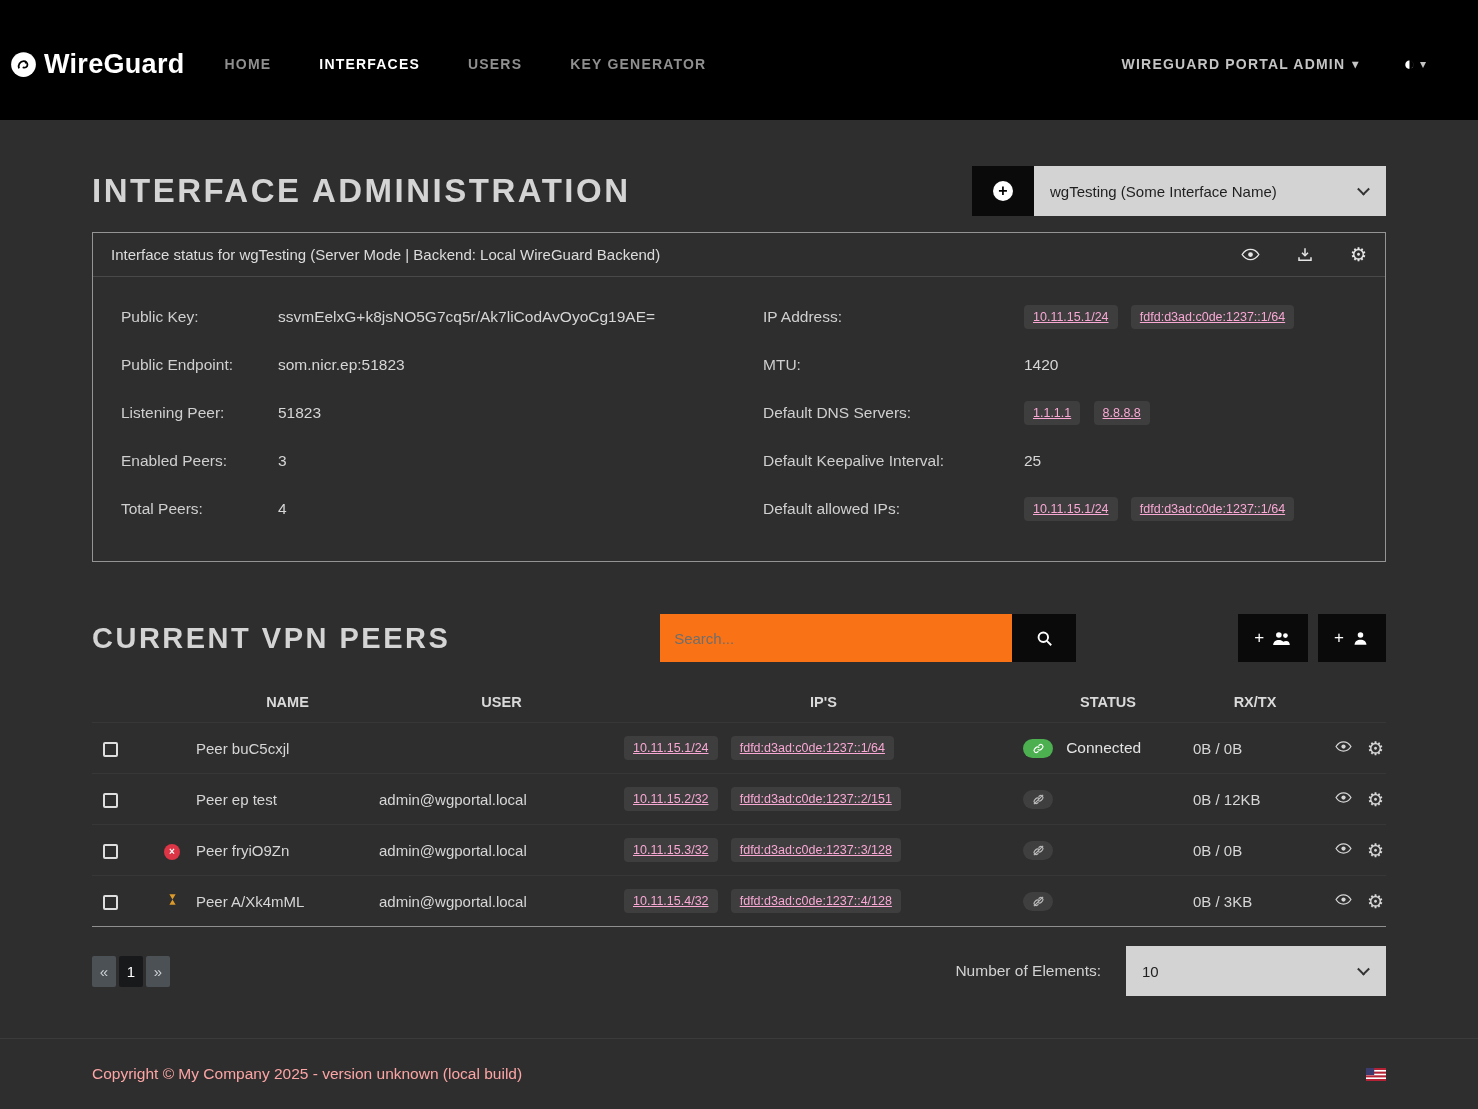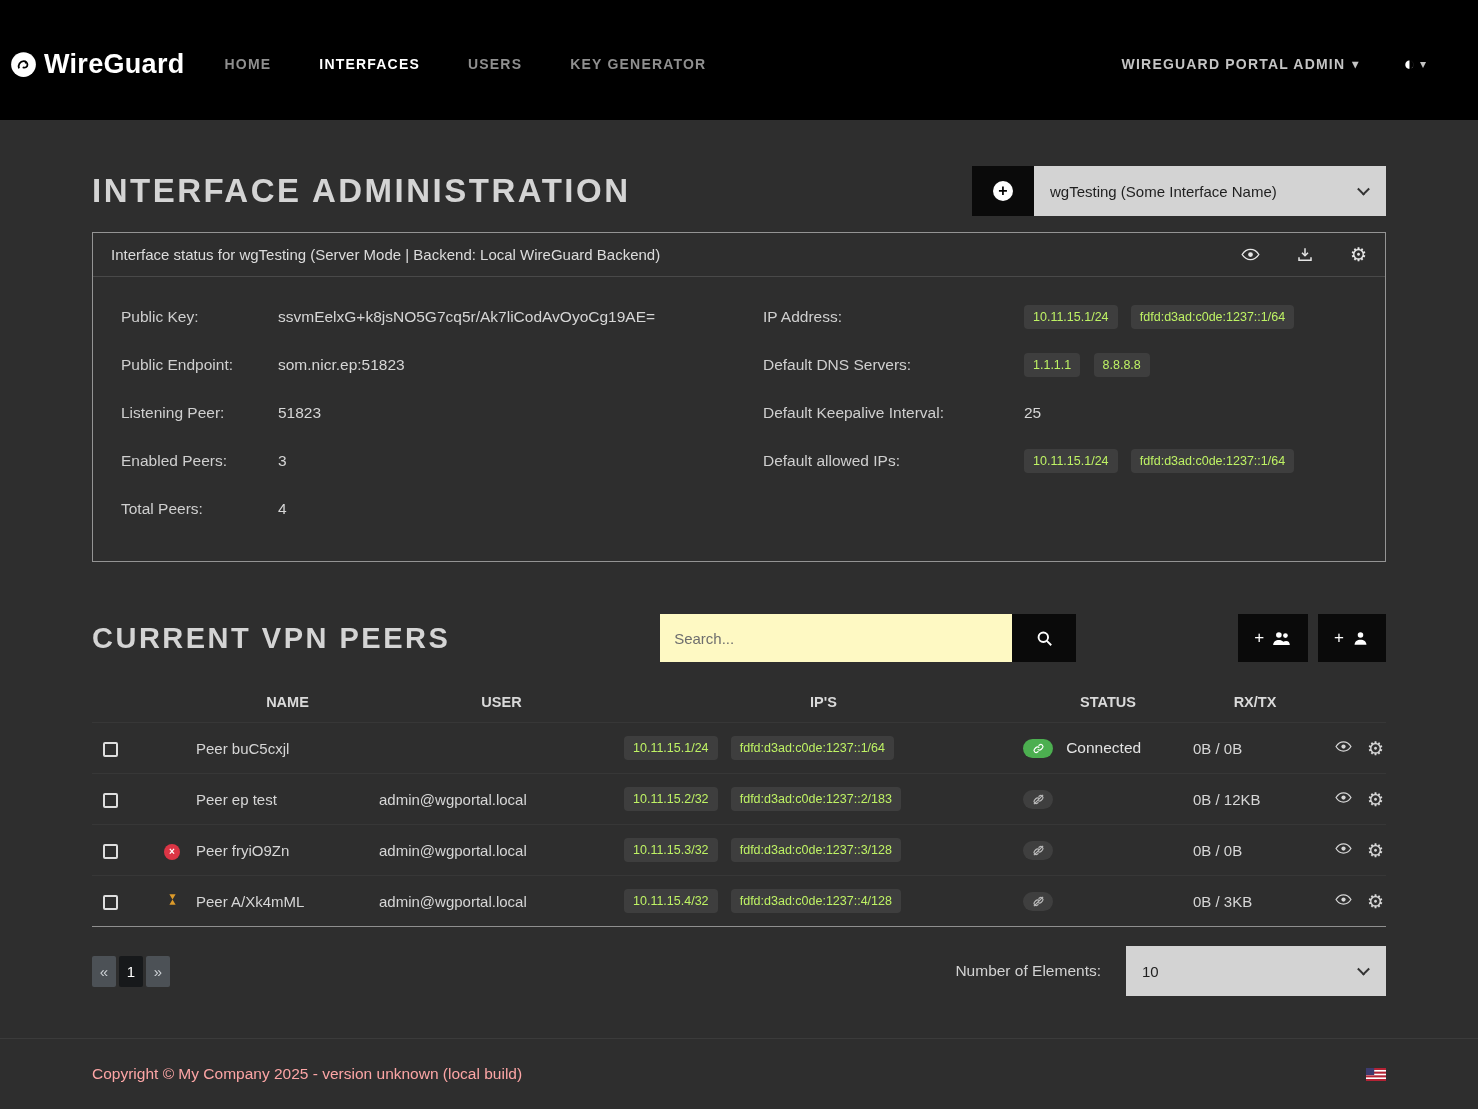--- a/index.html
+++ b/index.html
@@ -73,30 +73,30 @@
   .gear-glyph { font-size:19px; line-height:1; }
   .card-body { display:grid; grid-template-columns:1fr 1fr; padding:28px 28px 16px; }
   .info-row { display:flex; align-items:center; margin-bottom:24px; min-height:24px; }
   .info-label { font-size:15.5px; color:#cfcfcf; }
   .col-left .info-label { width:157px; flex:none; }
   .col-right { padding-left:24px; }
   .col-right .info-label { width:261px; flex:none; }
   .info-value { font-size:15.5px; color:#d6d6d6; }
 
   .badge {
-    display:inline-block; background:#3e3e3e; color:#bef264; font-size:12.5px;
-    padding:5px 9px; border-radius:4px; margin-right:9px; white-space:nowrap;
+    display:inline-block; background:#3e3e3e; color:#f9a8d4; font-size:12.5px;
+    padding:5px 9px; border-radius:4px; margin-right:9px; white-space:nowrap;text-decoration:underline;
   }
 
   
   .peers-toolbar { display:flex; align-items:center; margin-bottom:18px; }
   h2.section-title { margin:0; font-size:29px; font-weight:600; letter-spacing:2.5px; color:#d4d4d4; }
   .search-group { margin-left:auto; display:flex; }
   .search-input {
-    width:352px; height:48px; background:#fef9c3; border:none; outline:none;
+    width:352px; height:48px; background:#f97316; border:none; outline:none;
     padding:0 14px; font-size:15px; color:#222; font-family:"Liberation Sans",sans-serif;
   }
   .search-input::placeholder { color:#6e6e6e; }
   .search-btn { width:64px; height:48px; background:#0a0a0a; border:none; display:flex; align-items:center; justify-content:center; cursor:pointer; color:#fff; }
   .add-buttons { display:flex; gap:10px; margin-left:162px; }
   .add-btn {
     height:48px; padding:0 16px; background:#0a0a0a; border:none; color:#fff;
     display:flex; align-items:center; gap:7px; font-size:17px; cursor:pointer;
   }
   .add-btn svg { display:block; }
@@ -276,20 +276,24 @@
             <span class="info-value">4</span>
           </div>
         </div>
         <div class="col-right">
           <div class="info-row">
             <span class="info-label">IP Address:</span>
             <span class="info-value">
               <span class="badge">10.11.15.1/24</span>
               <span class="badge">fdfd:d3ad:c0de:1237::1/64</span>
             </span>
+          </div>
+          <div class="info-row">
+            <span class="info-label">MTU:</span>
+            <span class="info-value">1420</span>
           </div>
           <div class="info-row">
             <span class="info-label">Default DNS Servers:</span>
             <span class="info-value">
               <span class="badge">1.1.1.1</span>
               <span class="badge">8.8.8.8</span>
             </span>
           </div>
           <div class="info-row">
             <span class="info-label">Default Keepalive Interval:</span>
@@ -386,21 +390,21 @@
             </td>
           </tr>
 
           <tr>
             <td class="col-check"><span class="cb"></span></td>
             <td class="col-flag"></td>
             <td class="peer-name">Peer ep test</td>
             <td>admin@wgportal.local</td>
             <td>
               <span class="badge">10.11.15.2/32</span>
-              <span class="badge">fdfd:d3ad:c0de:1237::2/183</span>
+              <span class="badge">fdfd:d3ad:c0de:1237::2/151</span>
             </td>
             <td>
               <span class="pill gray">
                 <svg width="13" height="13">
                     <use href="#i-link-off"></use>
                   </svg>
               </span>
             </td>
             <td>0B / 12KB</td>
             <td class="c-actions">

